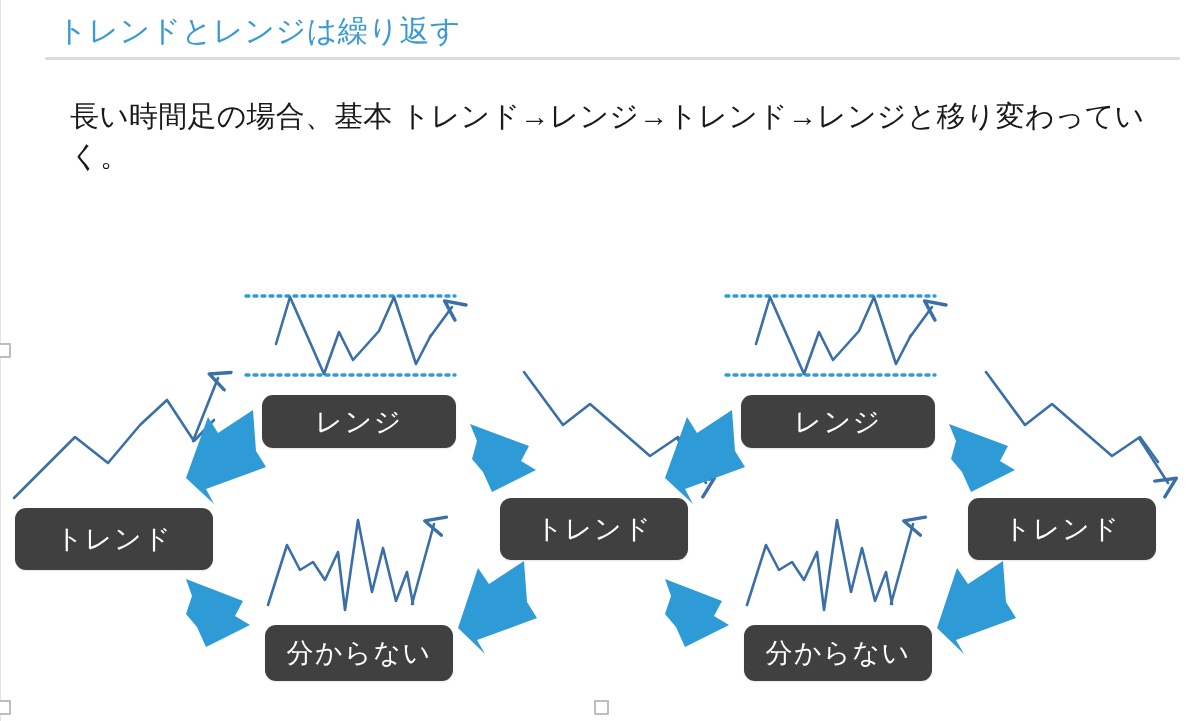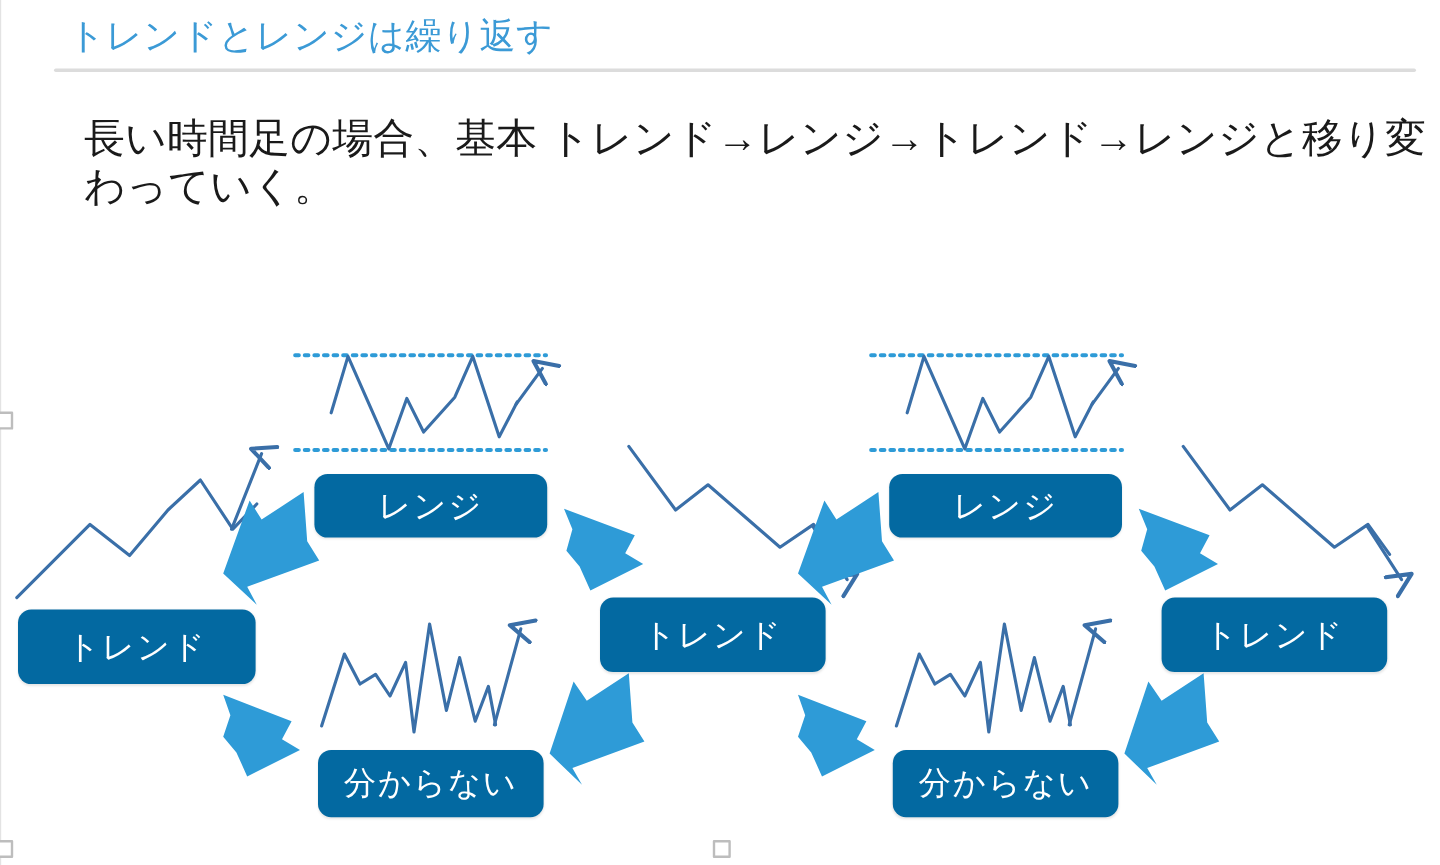--- a/index.html
+++ b/index.html
@@ -17,37 +17,37 @@
     position:absolute;left:57px;top:10px;
     font-size:30px;line-height:42px;color:#3b9ad6;
     letter-spacing:0.5px;white-space:nowrap;
   }
   .title-rule{
     position:absolute;left:45px;top:57px;width:1135px;height:3px;
     background:#dcdcdc;border-radius:2px;
   }
   .body-text{
     position:absolute;left:70px;top:96px;width:1120px;
-    font-size:34px;line-height:40px;color:#1a1a1a;
+    font-size:29px;line-height:40px;color:#1a1a1a;
     letter-spacing:0.2px;
   }
   .body-text .ln2{display:block;text-indent:10px;}
 
   
   .handle{position:absolute;width:11px;height:11px;border:2px solid #bdbdbd;background:#fff;border-radius:1px;}
   .handle.h-left{left:-4px;top:343px;}
   .handle.h-bl{left:-4px;top:700px;}
   .handle.h-bm{left:594px;top:700px;}
 
   
   #diagram{position:absolute;left:0;top:0;width:1200px;height:721px;}
 
   
   .node{
-    position:absolute;background:#0369a1;border-radius:11px;
+    position:absolute;background:#404040;border-radius:11px;
     color:#ffffff;display:flex;align-items:center;justify-content:center;
     font-size:27px;letter-spacing:1.5px;
     box-shadow:0 1px 2px rgba(0,0,0,0.10);
     font-family:"Liberation Sans","DejaVu Sans",sans-serif;
   }
   .n-trend-1{left:15px;  top:508px; width:198px;height:62px;}
   .n-trend-2{left:500px; top:498px; width:188px;height:62px;}
   .n-trend-3{left:968px; top:498px; width:188px;height:62px;}
   .n-range-1{left:262px; top:395px; width:194px;height:53px;}
   .n-range-2{left:741px; top:395px; width:194px;height:53px;}

